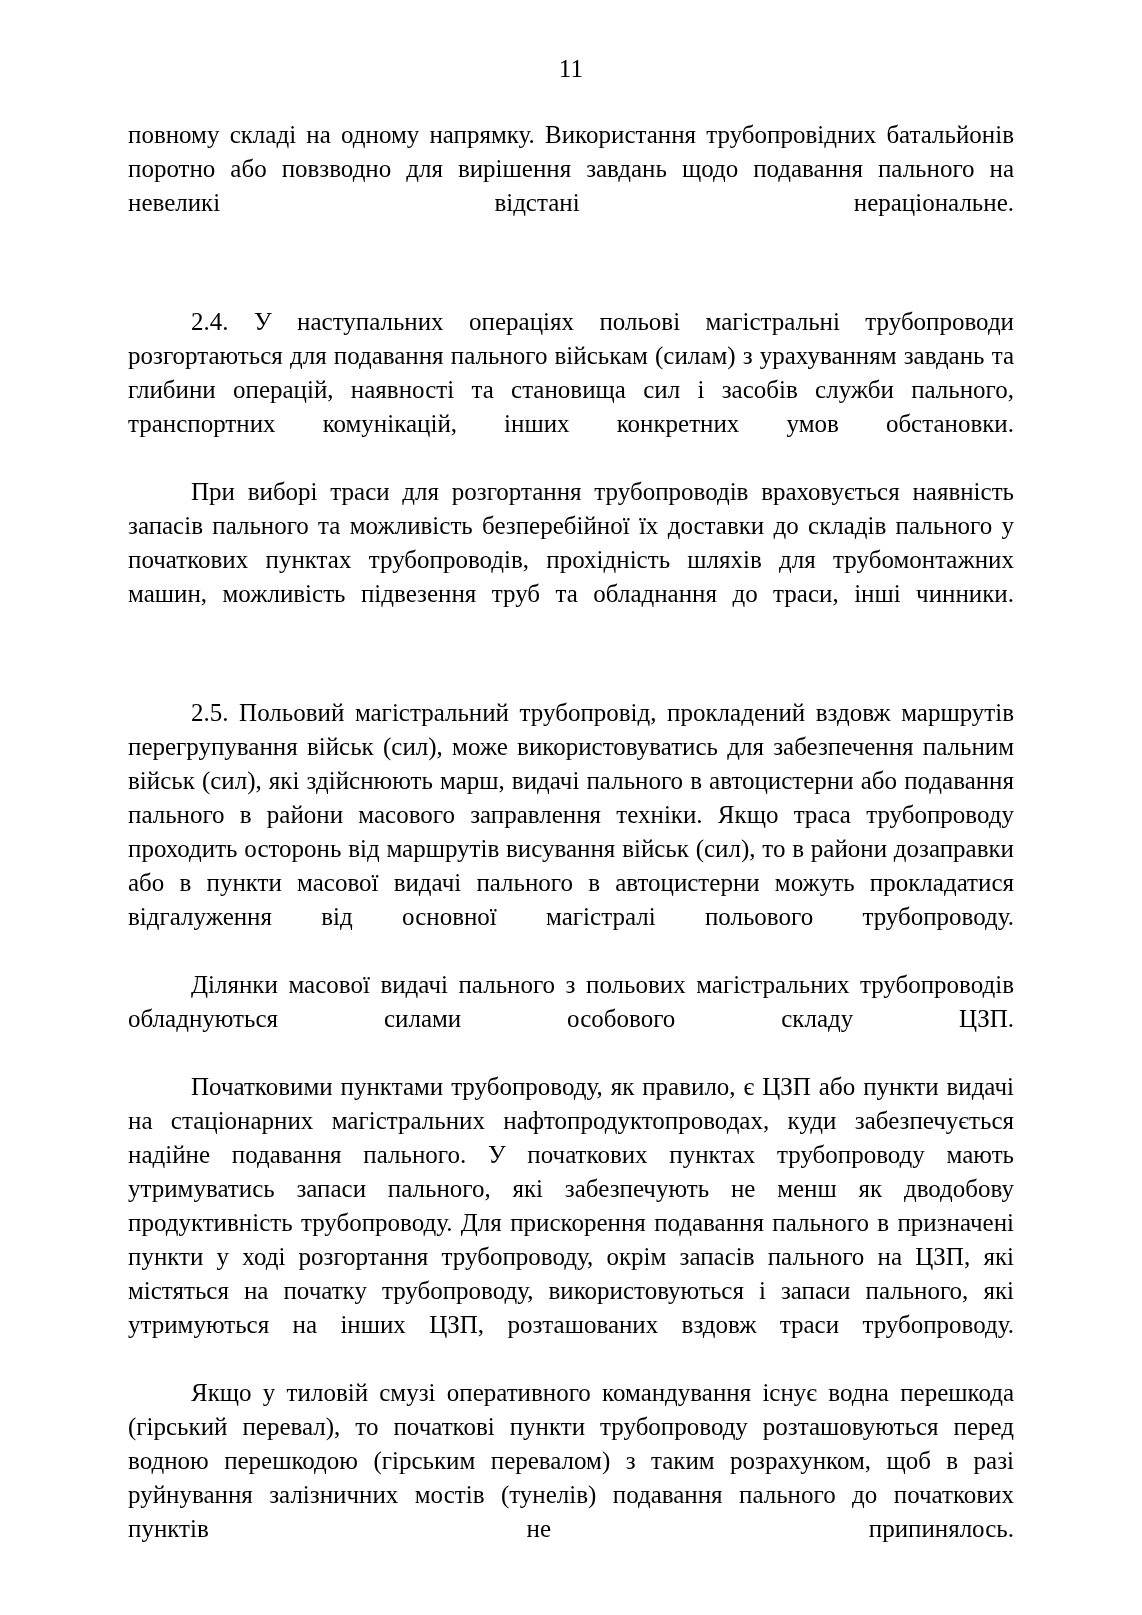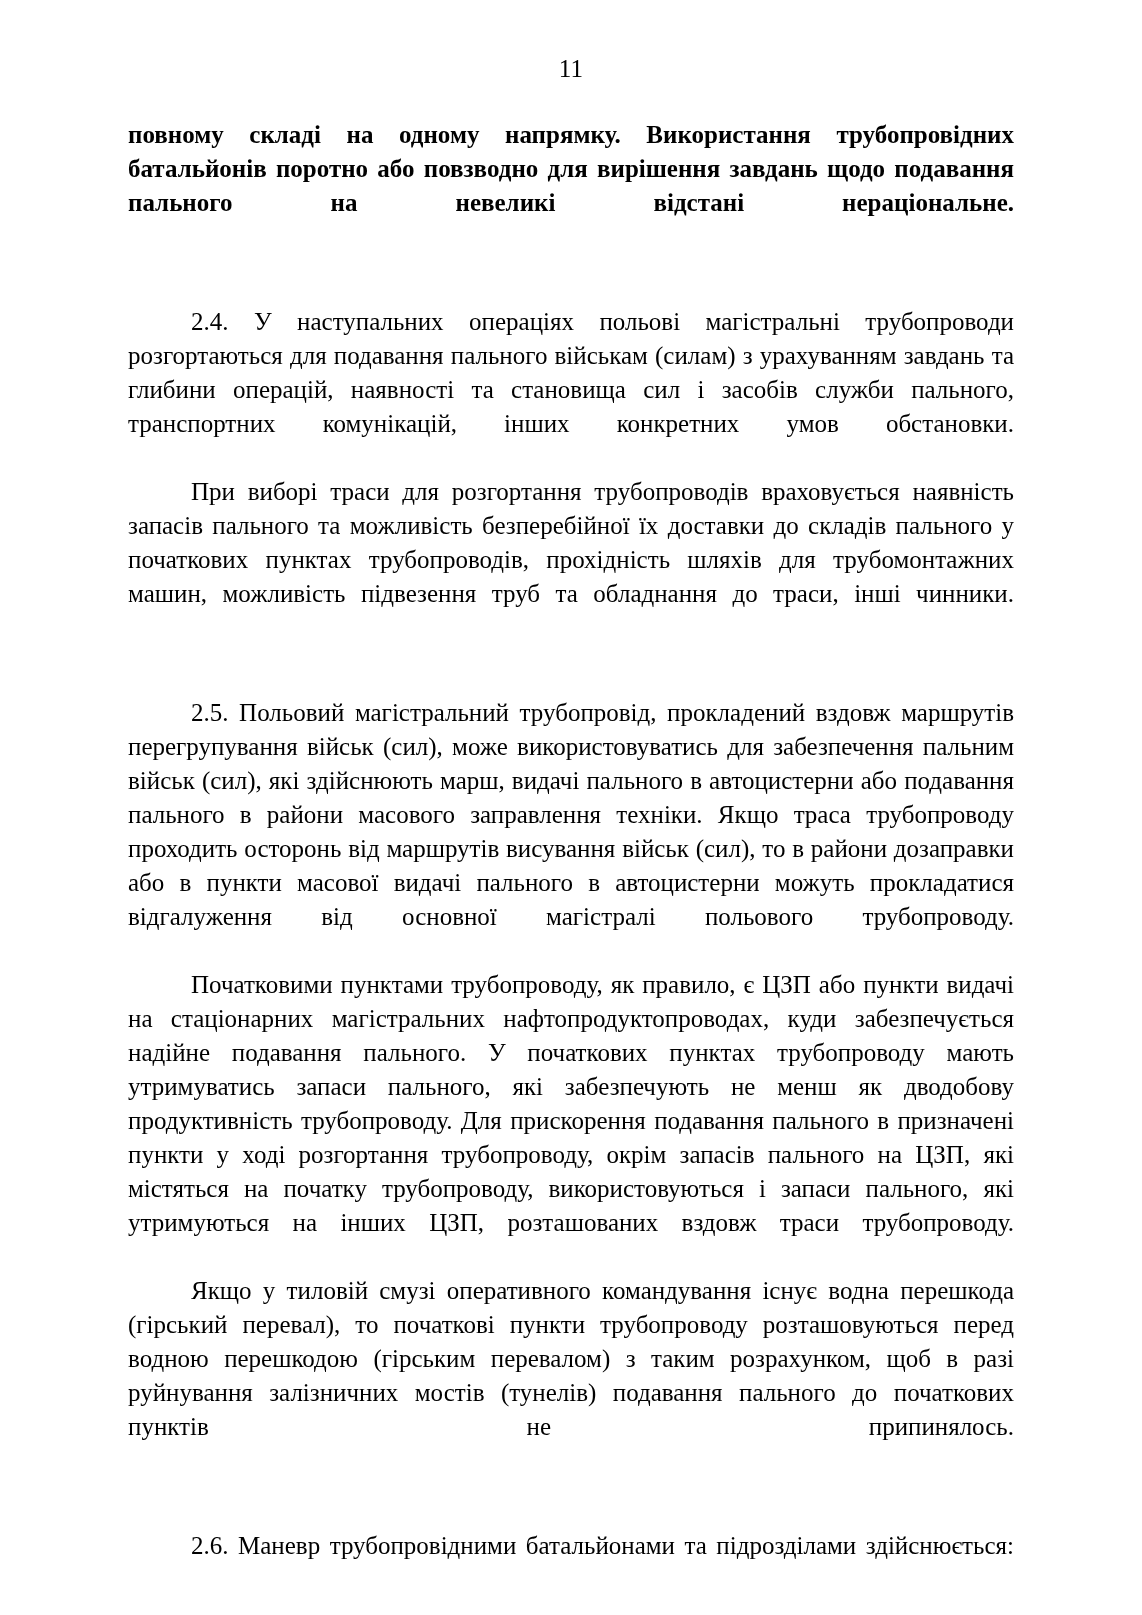--- a/index.html
+++ b/index.html
@@ -43,21 +43,20 @@
     line-height: 34px;
     text-align: justify;
     text-justify: inter-word;
     text-indent: 63px;
     hyphens: none;
     word-spacing: 0.1px;
   }
 
   p.no-indent {
     text-indent: 0;
-    font-weight: bold;
   }
 
   p.gap-before {
     margin-top: 51px;
   }
 
   
   p.para::after {
     content: "";
     display: inline-block;
@@ -74,20 +73,21 @@
   <div class="body-text">
 
     <p class="para no-indent">повному складі на одному напрямку. Використання трубопровідних батальйонів поротно або повзводно для вирішення завдань щодо подавання пального на невеликі відстані нераціональне.</p>
 
     <p class="para gap-before">2.4. У наступальних операціях польові магістральні трубопроводи розгортаються для подавання пального військам (силам) з урахуванням завдань та глибини операцій, наявності та становища сил і засобів служби пального, транспортних комунікацій, інших конкретних умов обстановки.</p>
 
     <p class="para">При виборі траси для розгортання трубопроводів враховується наявність запасів пального та можливість безперебійної їх доставки до складів пального у початкових пунктах трубопроводів, прохідність шляхів для трубомонтажних машин, можливість підвезення труб та обладнання до траси, інші чинники.</p>
 
     <p class="para gap-before">2.5. Польовий магістральний трубопровід, прокладений вздовж маршрутів перегрупування військ (сил), може використовуватись для забезпечення пальним військ (сил), які здійснюють марш, видачі пального в автоцистерни або подавання пального в райони масового заправлення техніки. Якщо траса трубопроводу проходить осторонь від маршрутів висування військ (сил), то в райони дозаправки або в пункти масової видачі пального в автоцистерни можуть прокладатися відгалуження від основної магістралі польового трубопроводу.</p>
 
+    <p class="para">Ділянки масової видачі пального з польових магістральних трубопроводів обладнуються силами особового складу ЦЗП.</p>
 
     <p class="para">Початковими пунктами трубопроводу, як правило, є ЦЗП або пункти видачі на стаціонарних магістральних нафтопродуктопроводах, куди забезпечується надійне подавання пального. У початкових пунктах трубопроводу мають утримуватись запаси пального, які забезпечують не менш як дводобову продуктивність трубопроводу. Для прискорення подавання пального в призначені пункти у ході розгортання трубопроводу, окрім запасів пального на ЦЗП, які містяться на початку трубопроводу, використовуються і запаси пального, які утримуються на інших ЦЗП, розташованих вздовж траси трубопроводу.</p>
 
     <p class="para">Якщо у тиловій смузі оперативного командування існує водна перешкода (гірський перевал), то початкові пункти трубопроводу розташовуються перед водною перешкодою (гірським перевалом) з таким розрахунком, щоб в разі руйнування залізничних мостів (тунелів) подавання пального до початкових пунктів не припинялось.</p>
 
     <p class="para gap-before">2.6. Маневр трубопровідними батальйонами та підрозділами здійснюється:</p>
 
   </div>
 
 </div>

